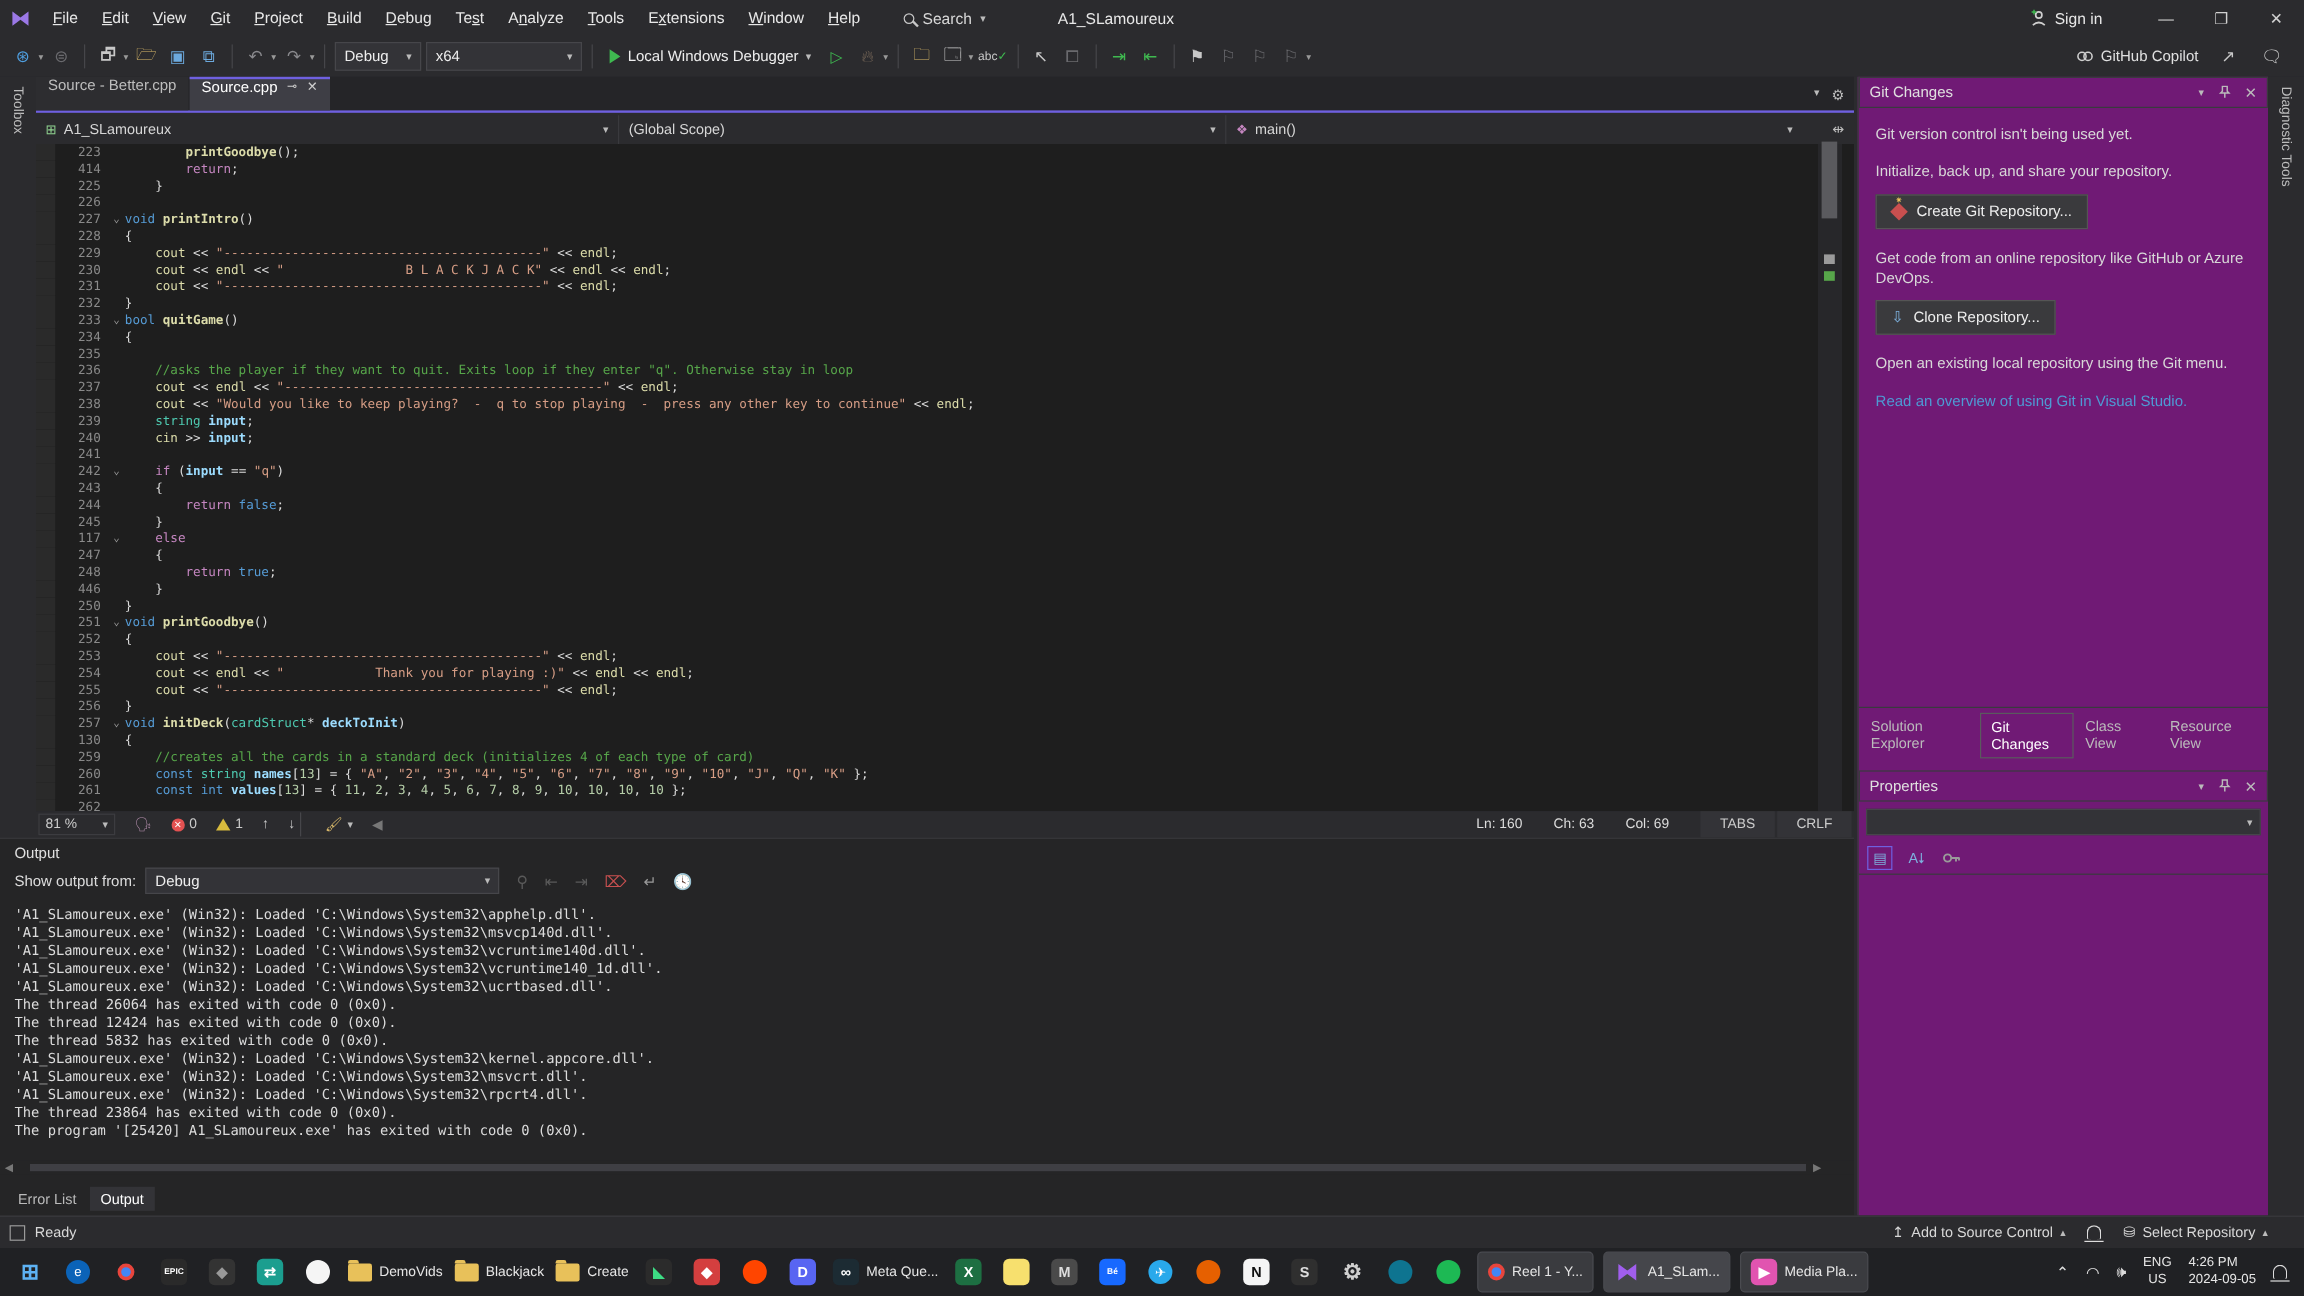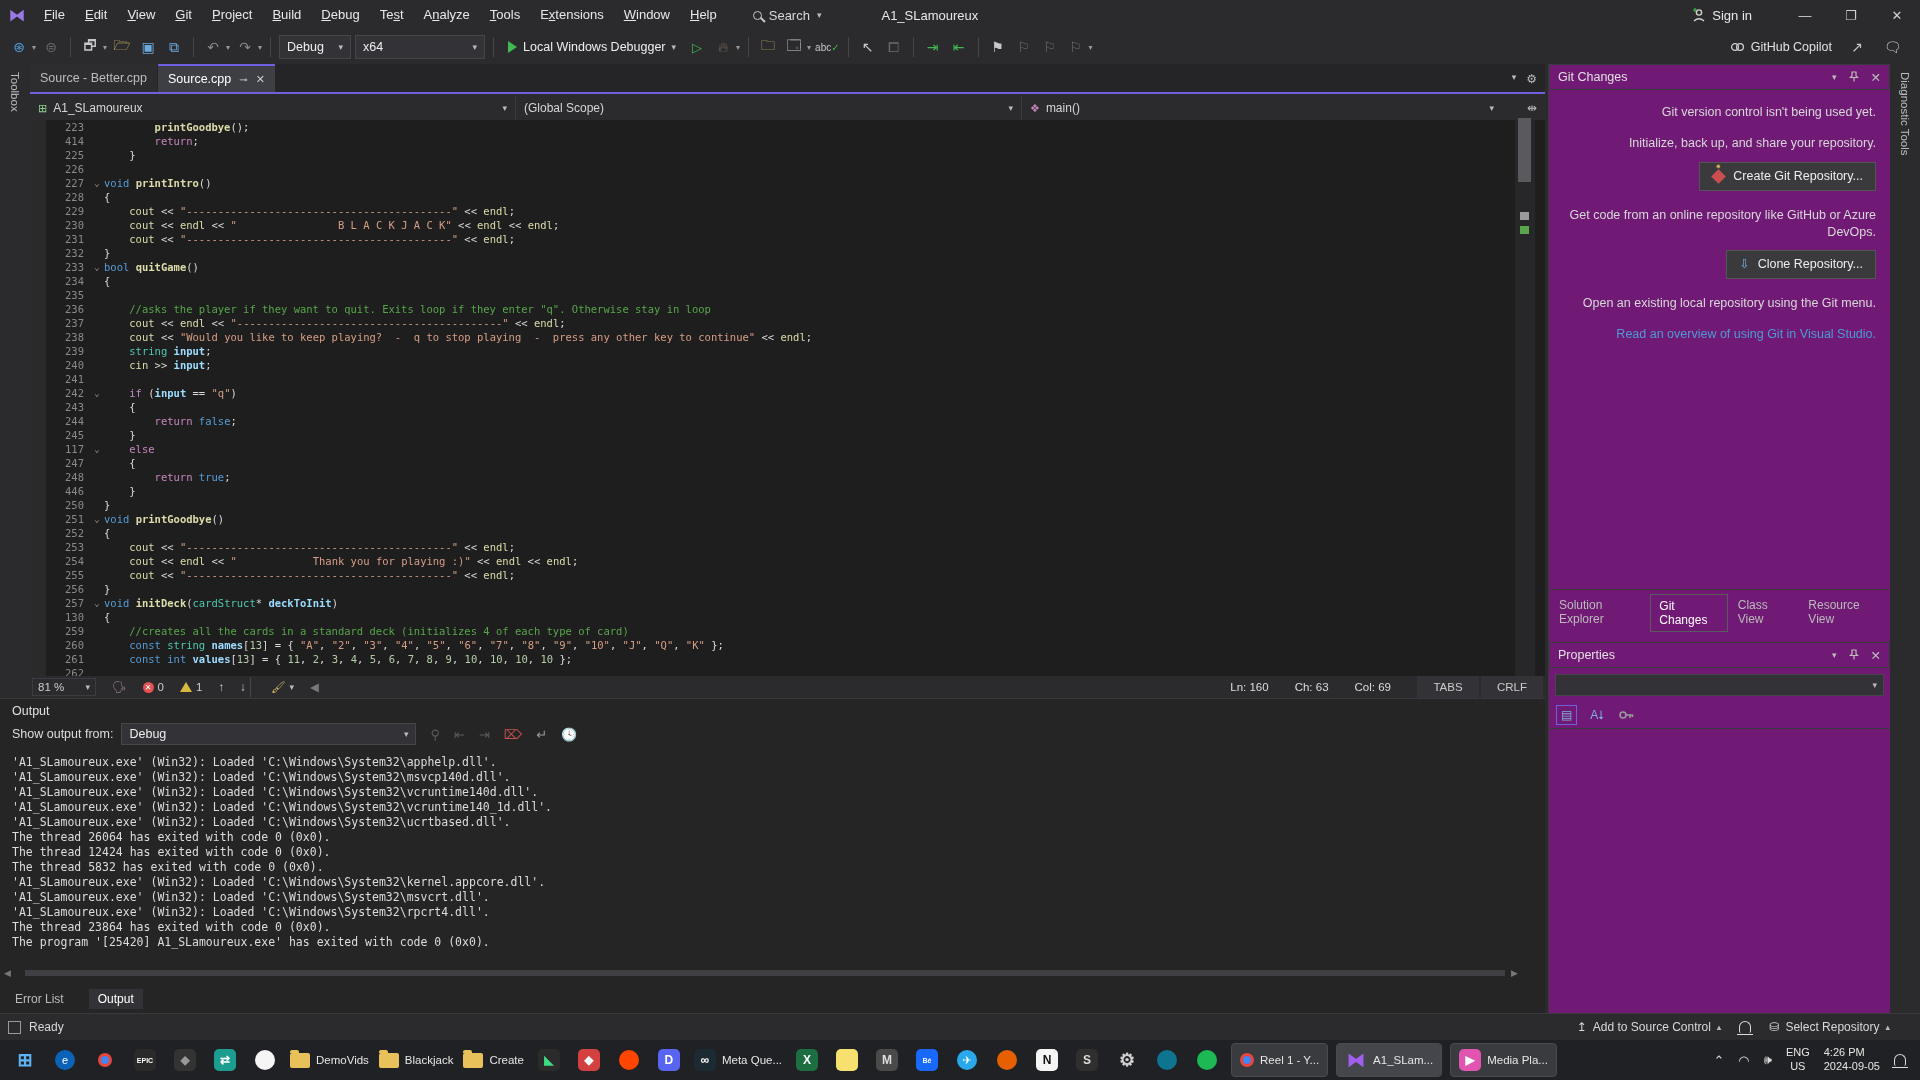--- a/index.html
+++ b/index.html
@@ -35,21 +35,21 @@
   #copilot-right { margin-left:auto; display:flex; align-items:center; gap:14px; padding-right:16px; color:#e0e0e0; font-size:12.5px; }
 
   
   .vstrip { background:#2b2b2e; color:#bdbdbd; font-size:11.5px; }
   #toolbox-strip { left:0; top:64px; width:30px; height:616px; }
   #toolbox-strip span, #diag-strip span { writing-mode:vertical-rl; display:block; margin:8px auto 0; }
   #diag-strip { right:0; top:64px; width:30px; height:616px; background:#2b2b2e; color:#bdbdbd; font-size:11.5px; }
 
   
   #tabrow { left:30px; top:64px; width:1515px; height:30px; background:#252528; display:flex; align-items:flex-end; border-bottom:2px solid #6f60e0; }
-  .doc-tab { height:28px; display:flex; align-items:center; gap:8px; padding:0 10px; font-size:12.5px; color:#bdbdbd; background:#2d2d30; margin-right:1px; }
+  .doc-tab { height:28px; display:flex; gap:8px; padding:0 10px; font-size:12.5px; color:#bdbdbd; background:#2d2d30; margin-right:1px; }
   .doc-tab.active { background:#3e3e45; color:#fff; border-top:2px solid #6f60e0; }
   .tab-x { color:#cdcdcd; font-size:11px; }
   .tab-pin { font-size:10px; color:#cdcdcd; }
   #tabrow-right { margin-left:auto; display:flex; gap:10px; padding:0 8px 6px 0; color:#bbb; font-size:12px; }
 
   
   #breadcrumb { left:30px; top:96px; width:1515px; height:24px; background:#2b2b2e; display:flex; align-items:center; font-size:12px; color:#d6d6d6; }
   .bc-seg { display:flex; align-items:center; justify-content:space-between; padding:0 8px; height:100%; border-right:1px solid #3a3a3e; }
   .bc-seg .chev { margin-left:10px; }
   #bc-1 { width:486px; } #bc-2 { width:506px; } #bc-3 { width:480px; }
@@ -83,29 +83,29 @@
   #output-panel { left:0; top:698px; width:1545px; height:315px; background:#252526; border-top:1px solid #3a3a3e; }
   #output-title { padding:5px 0 3px 12px; font-size:12.5px; color:#e0e0e0; }
   #output-head { display:flex; align-items:center; padding-left:12px; height:26px; }
   #show-from-label { font-size:12.5px; color:#ddd; }
   #output-combo { width:295px; height:22px; margin-left:8px; background:#333337; border:1px solid #46464a; font-size:12.5px; color:#eee; display:flex; align-items:center; justify-content:space-between; padding:0 7px; }
   .out-ico { margin-left:14px; color:#9a9a9a; font-size:13px; }
   .out-ico.dis { color:#5a5a5a; }
   #output-text { margin:8px 0 0 12px; height:225px; overflow:hidden; font-family:"DejaVu Sans Mono", monospace; font-size:11.5px; line-height:15px; color:#dcdcdc; white-space:pre; }
   #output-hscroll { position:absolute; left:0; bottom:34px; width:1545px; height:12px; background:#252526; display:flex; align-items:center; }
   #output-hthumb { width:1480px; height:6px; background:#3f3f44; margin-left:14px; }
-  #panel-tabs { position:absolute; left:6px; bottom:4px; display:flex; gap:16px; }
+  #panel-tabs { position:absolute; left:6px; bottom:4px; display:flex; gap:2px; }
   .panel-tab { font-size:12px; color:#bbb; padding:3px 9px; }
   .panel-tab.active { background:#333337; color:#fff; }
 
   
   #right-pane { left:1548px; top:64px; width:342px; height:949px; background:#701a75; border-left:1px solid #3a3a3e; }
   .pane-head { display:flex; align-items:center; height:26px; padding:0 8px; color:#e0e0e0; font-size:12.5px; border:1px solid #3a3a3e; }
   .pane-head .tools { margin-left:auto; display:flex; gap:12px; align-items:center; color:#bbb; }
-  .git-body { padding:14px 14px 0 14px; font-size:12.5px; color:#d8d8d8; line-height:1.35;text-align:right; }
+  .git-body { padding:14px 14px 0 14px; font-size:12.5px; color:#d8d8d8; line-height:1.35; }
   .git-body p { margin-bottom:14px; }
   .git-btn { display:inline-flex; align-items:center; gap:8px; background:#3a3a3d; border:1px solid #555; color:#eee; font-size:12.5px; padding:5px 12px; margin:-4px 0 16px 0; }
   .repo-ico { width:13px; height:13px; background:#c94f4f; transform:rotate(45deg) scale(.8); display:inline-block; position:relative; }
   .repo-ico::after { content:'✷'; position:absolute; top:-8px; left:-6px; transform:rotate(-45deg); color:#e8c15a; font-size:9px; }
   .git-link { color:#4e9ad4; }
   #side-tabs { display:flex; gap:2px; padding:4px 2px; border-top:1px solid #3a3a3e; margin-top:246px; }
   .side-tab { font-size:12px; color:#bbb; padding:4px 8px; }
   .side-tab.active { border:1px solid #5a5a5e; color:#fff; }
   #props-head { margin-top:6px; }
   #props-combo { height:22px; margin:6px 6px; background:#333337; border:1px solid #46464a; display:flex; align-items:center; justify-content:flex-end; padding:0 6px; }

